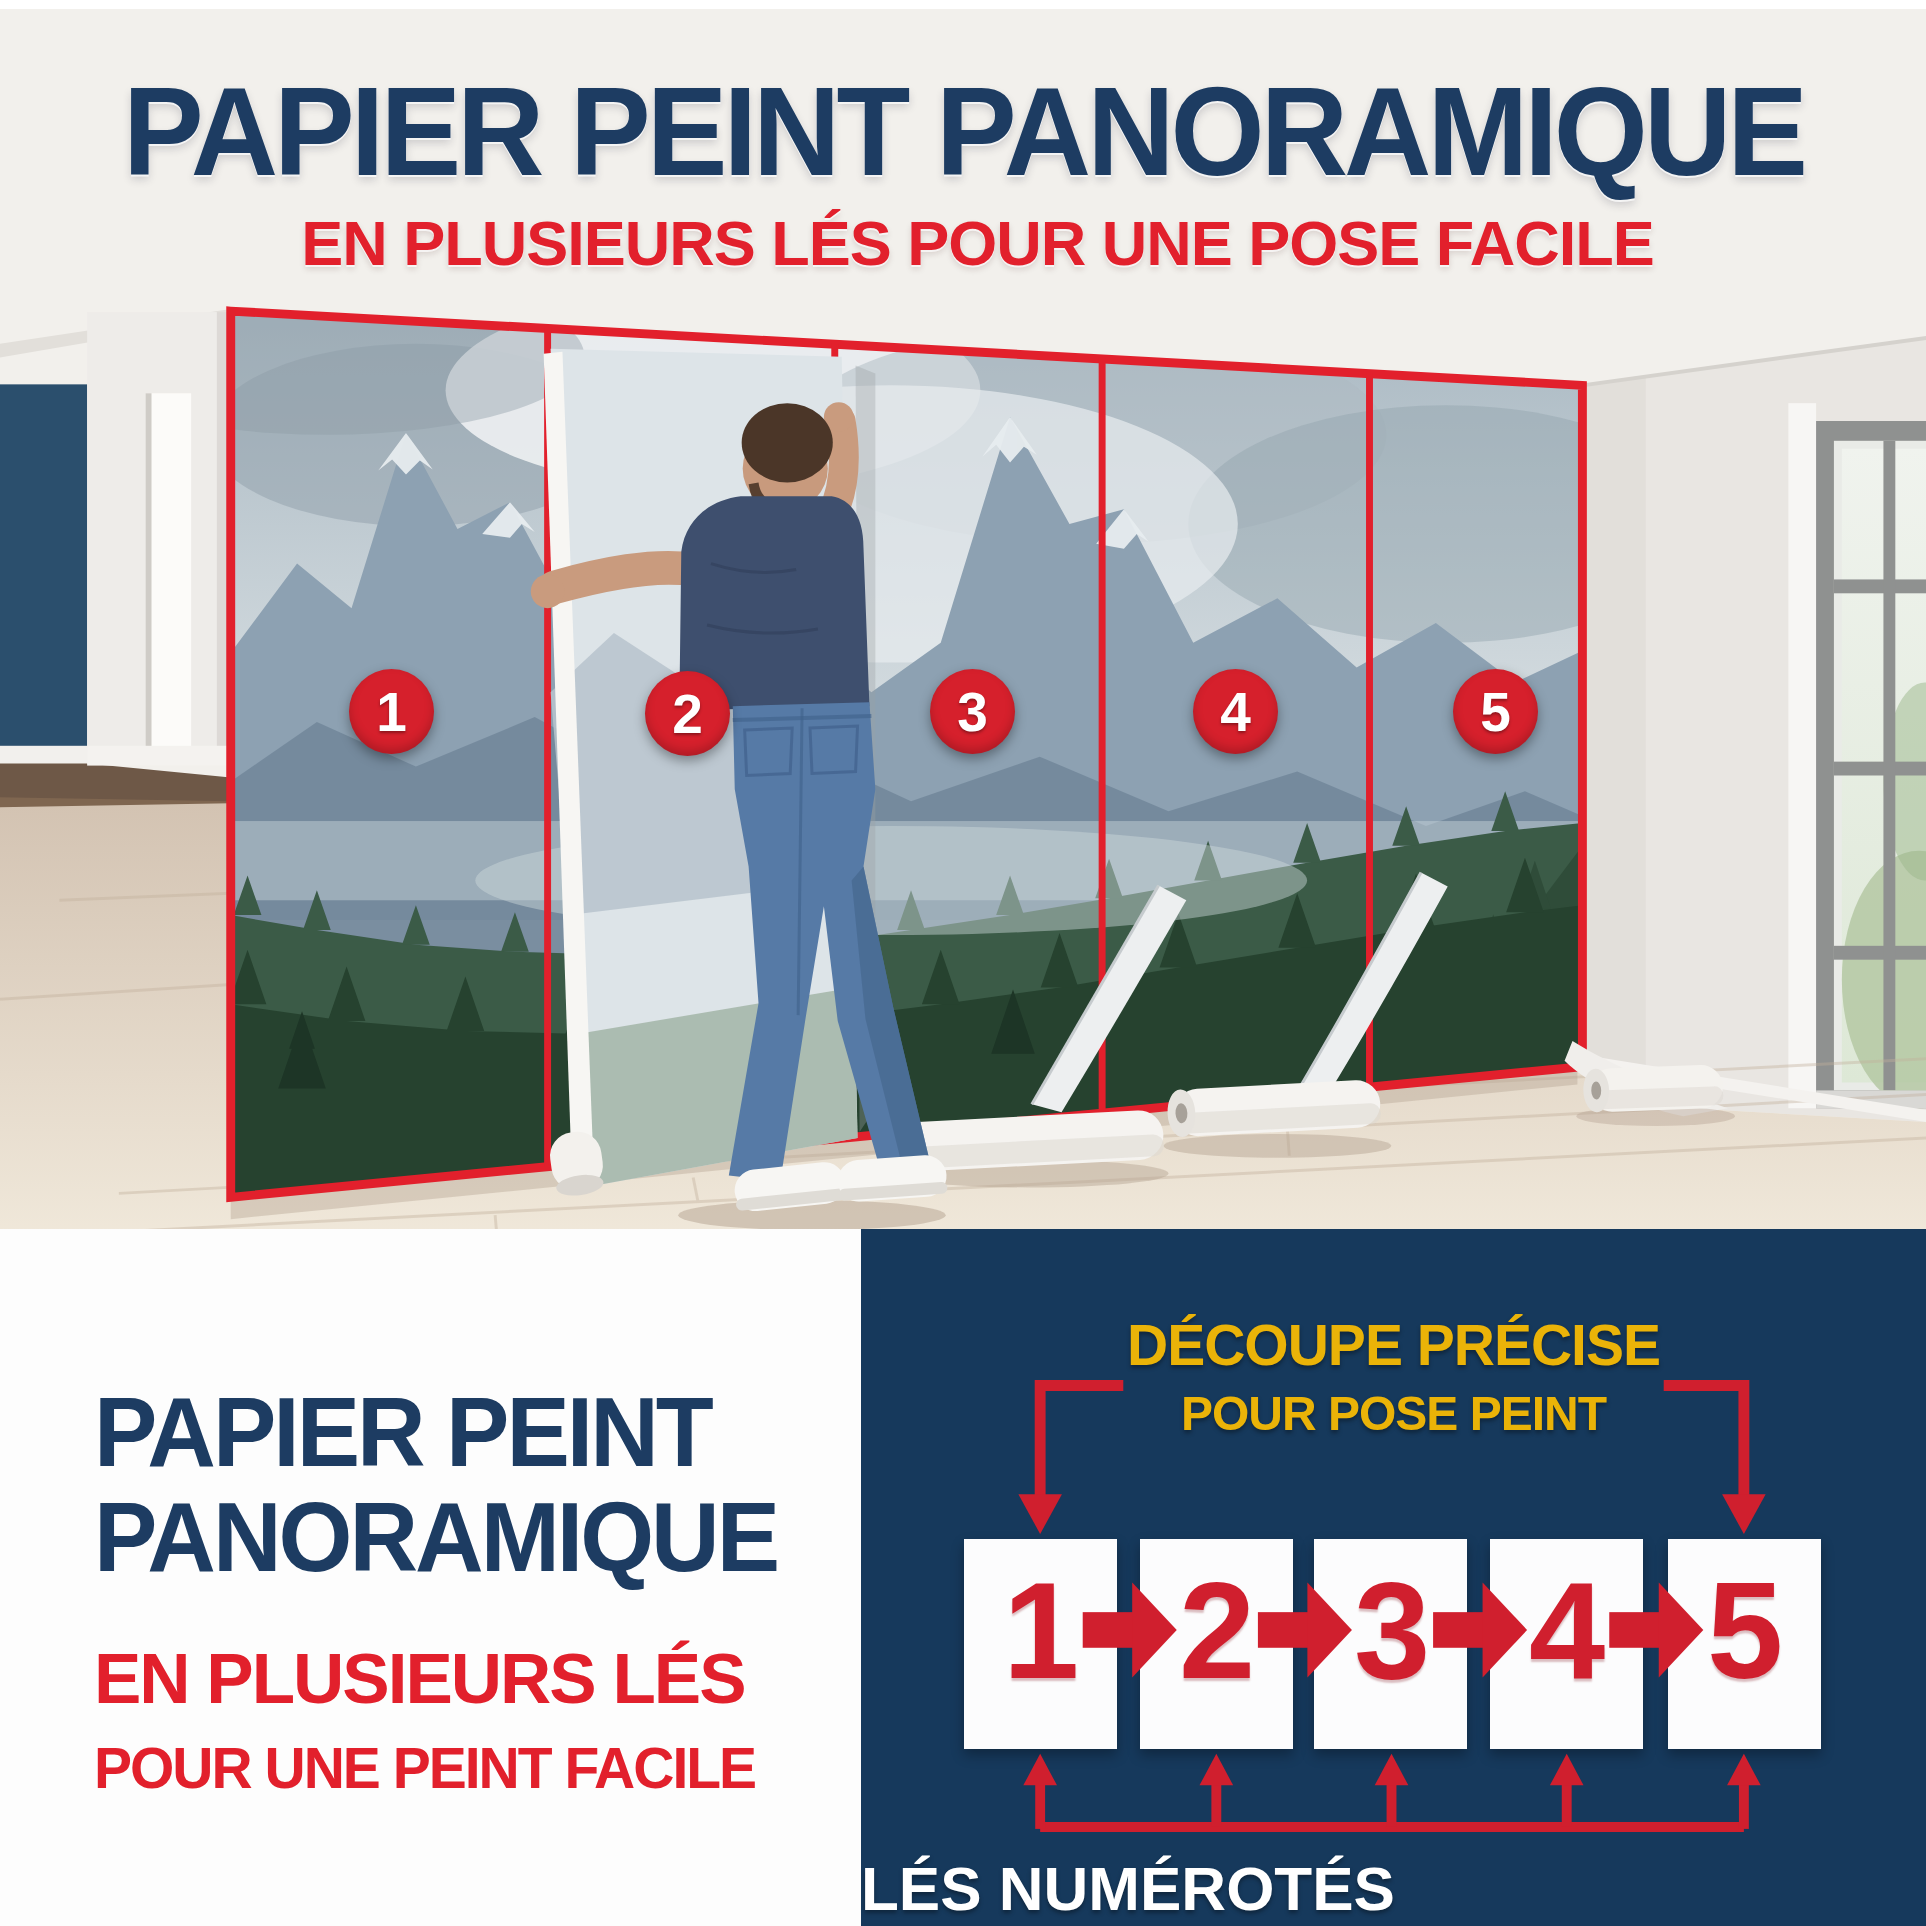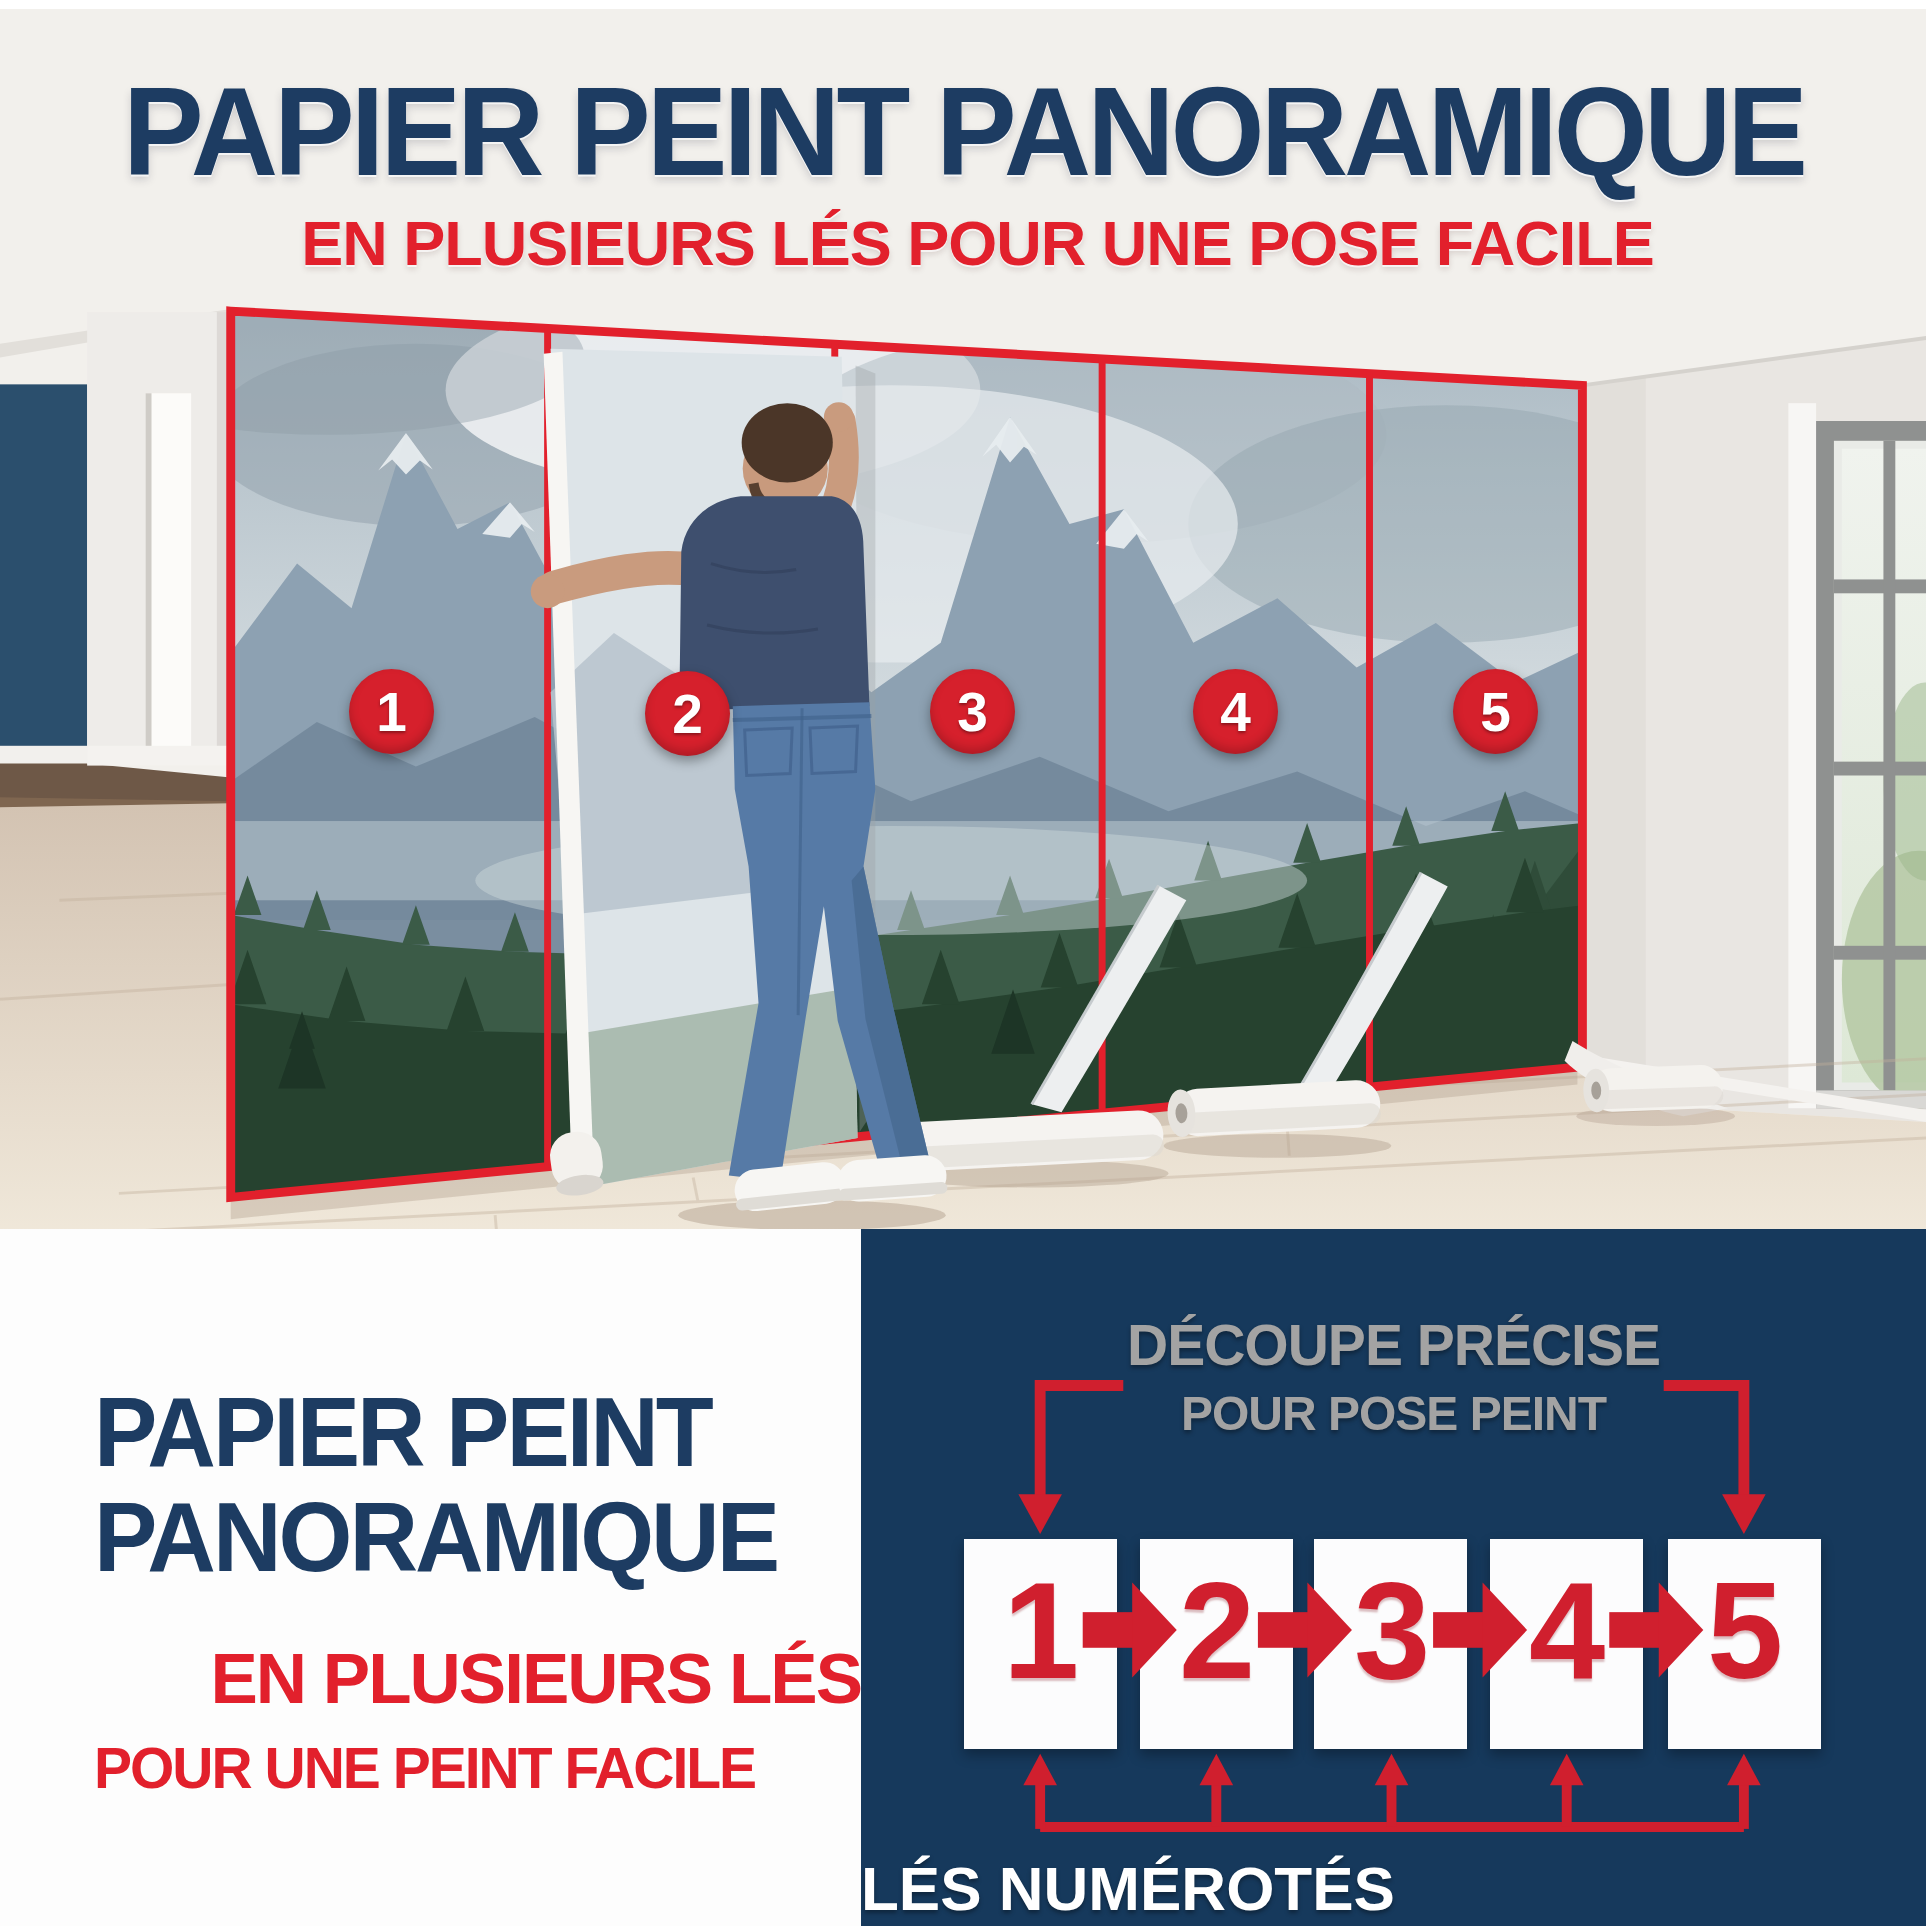--- a/index.html
+++ b/index.html
@@ -40,24 +40,24 @@
   
   .bottom-row{position:absolute;left:0;top:1229px;width:1927px;height:698px;display:flex;}
   .info-left{
     position:relative;width:861px;height:698px;background:#fdfdfd;
     padding:149px 0 8px 94px;
   }
   .info-title{
     font-size:95px;font-weight:800;letter-spacing:-3px;line-height:1.10;
     color:var(--navy-text);transform-origin:left top;transform:scaleY(1.03);
   }
-  .info-sub1{margin-top:51px;font-size:71px;font-weight:800;letter-spacing:-2px;color:var(--red-accent);text-align:right;}
+  .info-sub1{margin-top:51px;font-size:71px;font-weight:800;letter-spacing:-2px;color:var(--red-accent);}
   .info-sub2{margin-top:16px;font-size:57px;font-weight:800;letter-spacing:-2px;color:var(--red-accent);}
   .diagram-right{position:relative;width:1065px;height:698px;background:var(--panel-navy-bg);}
-  .diagram-heading{position:absolute;top:83px;left:0;width:100%;text-align:center;color:#a3a3a3;z-index:3;}
+  .diagram-heading{position:absolute;top:83px;left:0;width:100%;text-align:center;color:#eab308;z-index:3;}
   .dh1{font-size:57px;font-weight:800;letter-spacing:-1px;text-shadow:0 3px 4px rgba(0,0,0,.35);}
   .dh2{margin-top:8px;font-size:48px;font-weight:800;letter-spacing:-1px;text-shadow:0 3px 4px rgba(0,0,0,.35);}
   .strip{
     position:absolute;top:310px;width:153px;height:210px;background:#fcfcfd;
     box-shadow:0 6px 12px rgba(0,0,0,.30);z-index:1;
   }
   .s1{left:103px;} .s2{left:279px;} .s3{left:453px;} .s4{left:629px;} .s5{left:807px;}
   .strip-number{
     position:absolute;top:401px;z-index:3;transform:translate(-50%,-50%);
     font-size:137px;font-weight:800;color:var(--diagram-red);

